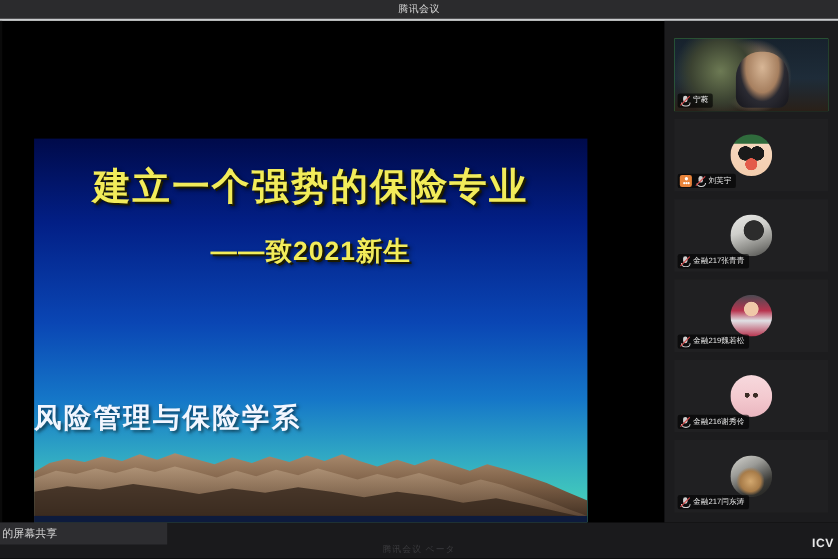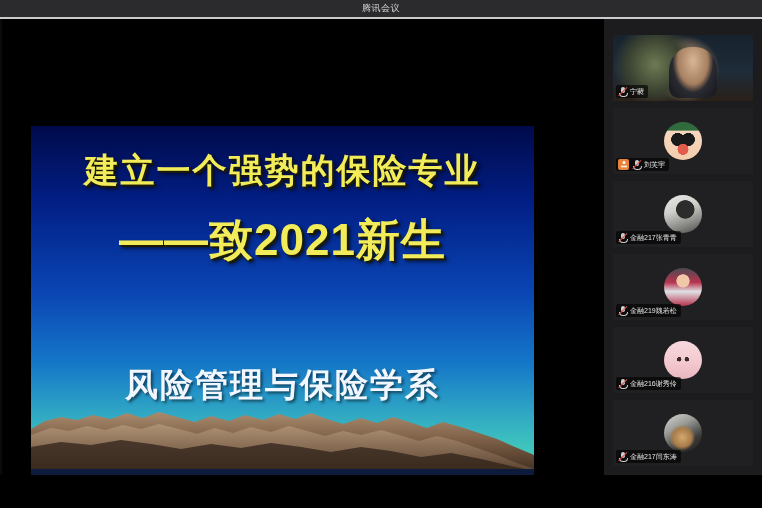--- a/index.html
+++ b/index.html
@@ -88,33 +88,33 @@
     letter-spacing: 2px;
     text-shadow: 2px 2px 0 #1c1b00, 3px 3px 4px rgba(0,0,0,.75);
     line-height: 1.1;
   }
   .slide-subtitle {
     position: absolute;
     left: 0; right: 0;
     top: 90px;
     text-align: center;
     color: #f2ec5a;
-    font-size: 44px;
+    font-size: 24px;
     font-weight: bold;
     letter-spacing: 1px;
     text-shadow: 2px 2px 0 #1c1b00, 3px 3px 4px rgba(0,0,0,.75);
     line-height: 1.1;
   }
   .slide-dept {
     position: absolute;
     left: 0; right: 0;
     top: 237px;
-    text-align: center;
+    text-align: left;
     color: #f2f6ff;
-    font-size: 33px;
+    font-size: 25px;
     font-weight: bold;
     letter-spacing: 2px;
     text-shadow: 2px 2px 3px rgba(0,0,0,.55);
   }
   .mountains {
     position: absolute;
     left: 0; bottom: 0;
     width: 503px;
     height: 80px;
   }
@@ -425,14 +425,21 @@
           <span class="cap"></span>
             <span class="base"></span>
             <span class="slash"></span>
         </span>
         <span class="namebar-text">金融217闫东涛</span>
       </div>
     </div>
 
   </div>
 
+  <div class="bottombar">
+    <div class="share-banner">
+      <span class="share-banner-text">的屏幕共享</span>
+    </div>
+    <div class="bottom-center-text">腾讯会议 ベータ</div>
+    <div class="bottom-right-text">ICV</div>
+  </div>
 
 </div>
 
 </body></html>

